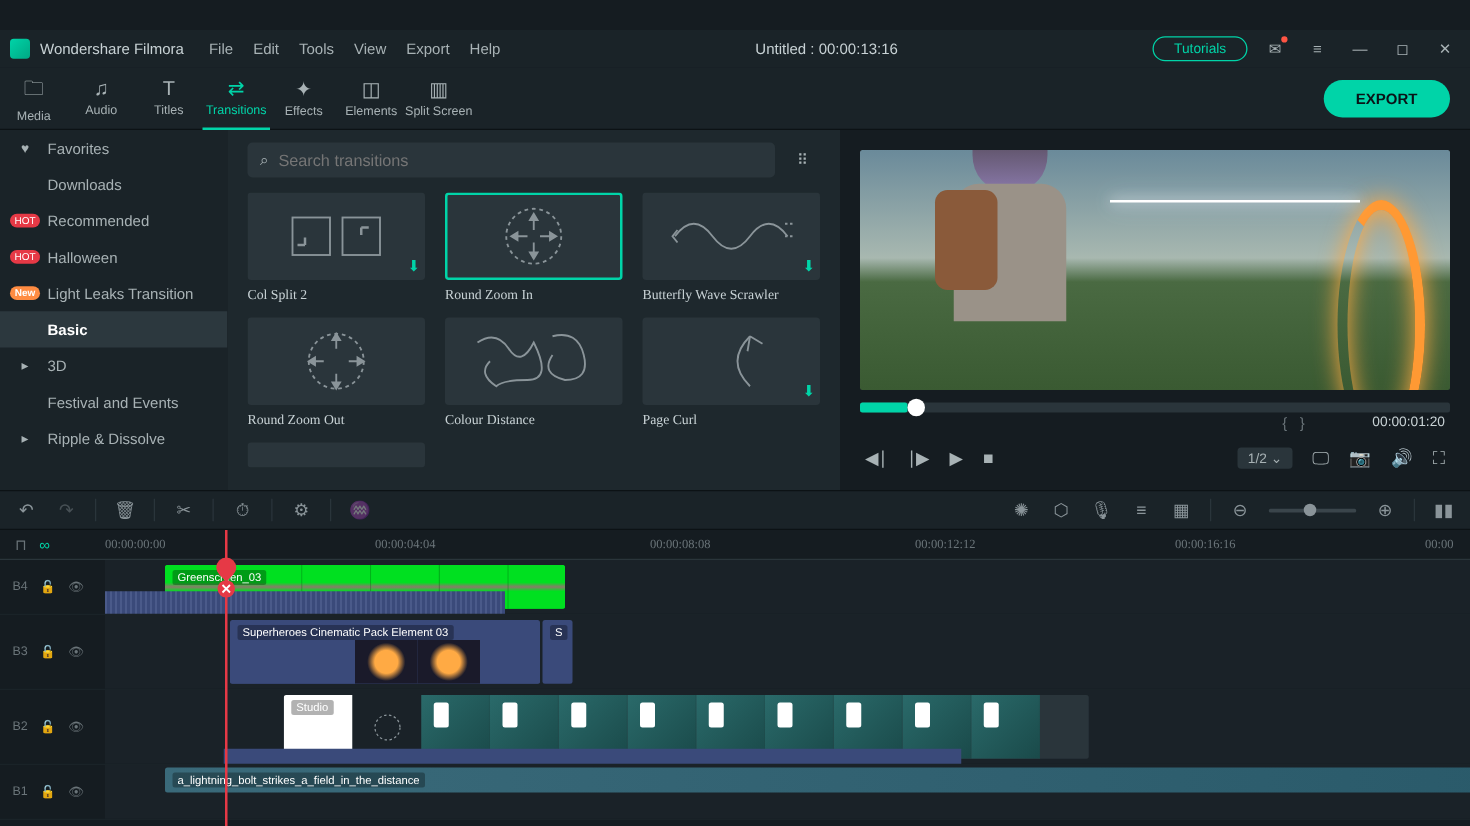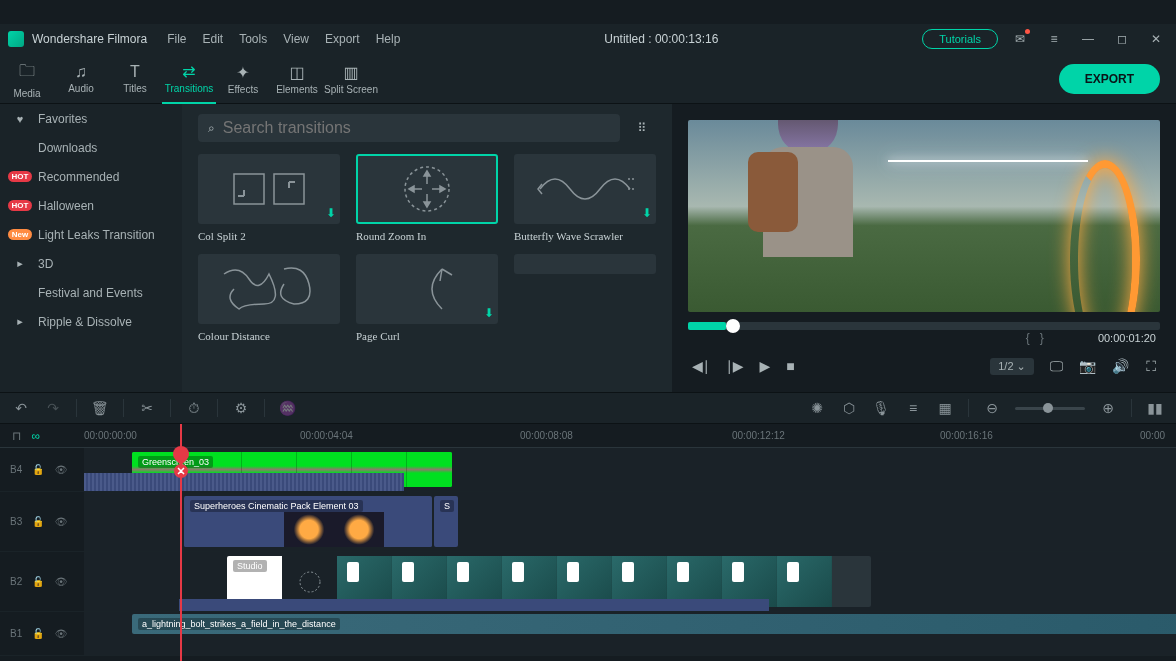--- a/index.html
+++ b/index.html
@@ -26,28 +26,28 @@
 .tab-label { font-size: 10px; }
 .tabs-spacer { flex: 1; }
 .export-btn { background: #00d4a8; color: #0a1418; font-weight: 700; padding: 8px 26px; border-radius: 18px; cursor: pointer; font-size: 12px; margin-right: 8px; }
 
 
 .main { display: flex; height: 288px; }
 .sidebar { width: 182px; background: #1a2328; overflow: hidden; }
 .sb-item { display: flex; align-items: center; height: 29px; padding: 0 12px; gap: 10px; cursor: pointer; color: #a8b2b5; font-size: 12px; }
 .sb-item.selected { background: #2c383e; color: #fff; font-weight: 600; }
 .sb-icon { width: 16px; display: flex; align-items: center; justify-content: center; font-size: 11px; }
-.badge-hot { background: #e63946; color: #fff; font-size: 8px; padding: 1px 4px; border-radius: 6px; font-weight: 700; }
+.badge-hot { background: #e63946; color: #fff; font-size: 8px; padding: 1px 4px; border-radius: 6px; font-weight: 400; }
 .badge-new { background: #ff8c42; color: #fff; font-size: 8px; padding: 1px 4px; border-radius: 6px; font-weight: 700; }
 
 
 .gallery { width: 490px; background: #1e282d; padding: 10px 16px; display: flex; flex-direction: column; }
 .search-row { display: flex; align-items: center; gap: 8px; margin-bottom: 12px; }
 .search-box { flex: 1; background: #2a353b; border-radius: 4px; height: 28px; display: flex; align-items: center; padding: 0 10px; gap: 8px; }
-.search-box input { background: transparent; border: none; outline: none; color: #a8b2b5; flex: 1; font-size: 16px; }
+.search-box input { background: transparent; border: none; outline: none; color: #a8b2b5; flex: 1; font-size: 13px; }
 .grid-btn { width: 28px; height: 28px; display: flex; align-items: center; justify-content: center; cursor: pointer; color: #a8b2b5; }
 .thumb-grid { display: grid; grid-template-columns: repeat(3, 1fr); gap: 12px 16px; overflow-y: auto; }
 .thumb-col { display: flex; flex-direction: column; gap: 6px; }
 .thumb { height: 70px; background: #2a353b; border-radius: 3px; position: relative; display: flex; align-items: center; justify-content: center; }
 .thumb.sel { border: 2px solid #00d4a8; }
 .thumb-label { font-size: 11px; color: #c8d2d5; font-family: Liberation Serif, serif; }
 .dl-icon { position: absolute; bottom: 4px; right: 4px; color: #00d4a8; font-size: 12px; }
 .thumb svg { stroke: #8a9499; stroke-width: 1.5; fill: none; }
 
 
@@ -72,21 +72,21 @@
 .tl-toolbar { height: 32px; background: #1a2328; display: flex; align-items: center; padding: 0 12px; gap: 14px; border-top: 1px solid #0c1215; border-bottom: 1px solid #0c1215; }
 .tl-btn { cursor: pointer; color: #8a9499; font-size: 14px; width: 18px; text-align: center; }
 .tl-sep { width: 1px; height: 18px; background: #2a353b; }
 .tl-spacer { flex: 1; }
 .zoom-slider { width: 70px; height: 3px; background: #3a454b; border-radius: 2px; position: relative; }
 .zoom-handle { position: absolute; left: 40%; top: -4px; width: 10px; height: 10px; background: #8a9499; border-radius: 50%; }
 
 
 .timeline { background: #151c21; height: 261px; overflow: hidden; position: relative; }
 .tl-ruler { height: 24px; display: flex; align-items: center; padding-left: 84px; position: relative; border-bottom: 1px solid #2a353b; }
-.ruler-mark { position: absolute; font-size: 10px; color: #6a7479; }
+.ruler-mark { position: absolute; font-size: 10px; color: #6a7479; font-family: Liberation Serif, serif; }
 .ruler-icons { position: absolute; left: 12px; display: flex; gap: 10px; color: #6a7479; }
 .playhead { position: absolute; left: 180px; top: 0; bottom: 0; width: 2px; background: #e63946; z-index: 10; }
 .playhead::before { content: ''; position: absolute; top: 22px; left: -7px; width: 16px; height: 16px; background: #e63946; border-radius: 50% 50% 50% 0; transform: rotate(-45deg); }
 .playhead svg { position: absolute; top: 38px; left: -8px; }
 
 .track { display: flex; align-items: center; height: 44px; border-bottom: 1px solid #1a2328; }
 .track-head { width: 84px; display: flex; align-items: center; gap: 10px; padding: 0 10px; color: #6a7479; font-size: 10px; }
 .track-body { flex: 1; position: relative; height: 100%; background: #1a2228; }
 .track.tall { height: 60px; }
 
@@ -186,20 +186,24 @@
           <span class="badge-hot">HOT</span>
         </span>
         <span>Halloween</span>
       </div>
     <div class="sb-item">
         <span class="sb-icon">
           <span class="badge-new">New</span>
         </span>
         <span>Light Leaks Transition</span>
       </div>
+    <div class="sb-item selected">
+        <span class="sb-icon"></span>
+        <span>Basic</span>
+      </div>
     <div class="sb-item">
         <span class="sb-icon">▸</span>
         <span>3D</span>
       </div>
     <div class="sb-item">
         <span class="sb-icon"></span>
         <span>Festival and Events</span>
       </div>
     <div class="sb-item">
         <span class="sb-icon">▸</span>
@@ -241,20 +245,30 @@
       <div class="thumb-col">
           <div class="thumb">
             <svg width="110" height="50">
               <path d="M10 25 Q 25 5, 40 25 T 70 25 T 100 25"></path>
               <path d="M12 20 l-4 5 l4 5"></path>
               <path d="M98 15 l6 0 M98 25 l6 0" stroke-dasharray="2,2"></path>
             </svg>
             <span class="dl-icon">⬇</span>
           </div>
           <div class="thumb-label">Butterfly Wave Scrawler</div>
+        </div>
+      <div class="thumb-col">
+          <div class="thumb">
+            <svg width="80" height="60">
+              <circle cx="40" cy="30" r="22" stroke-dasharray="3,3"></circle>
+              <path d="M40 20 l0 -10 M40 40 l0 10 M30 30 l-10 0 M50 30 l10 0"></path>
+              <path d="M40 8 l-3 5 l6 0 z M40 52 l-3 -5 l6 0 z M18 30 l5 -3 l0 6 z M62 30 l-5 -3 l0 6 z" fill="#8a9499"></path>
+            </svg>
+          </div>
+          <div class="thumb-label">Round Zoom Out</div>
         </div>
       <div class="thumb-col">
           <div class="thumb">
             <svg width="110" height="60">
               <path d="M10 15 Q 25 5, 35 20 T 55 15 Q 70 45, 50 45 T 25 50 Q 10 40, 20 30 M 70 10 Q 90 5, 95 25 T 80 45 Q 60 40, 70 25"></path>
             </svg>
           </div>
           <div class="thumb-label">Colour Distance</div>
         </div>
       <div class="thumb-col">

